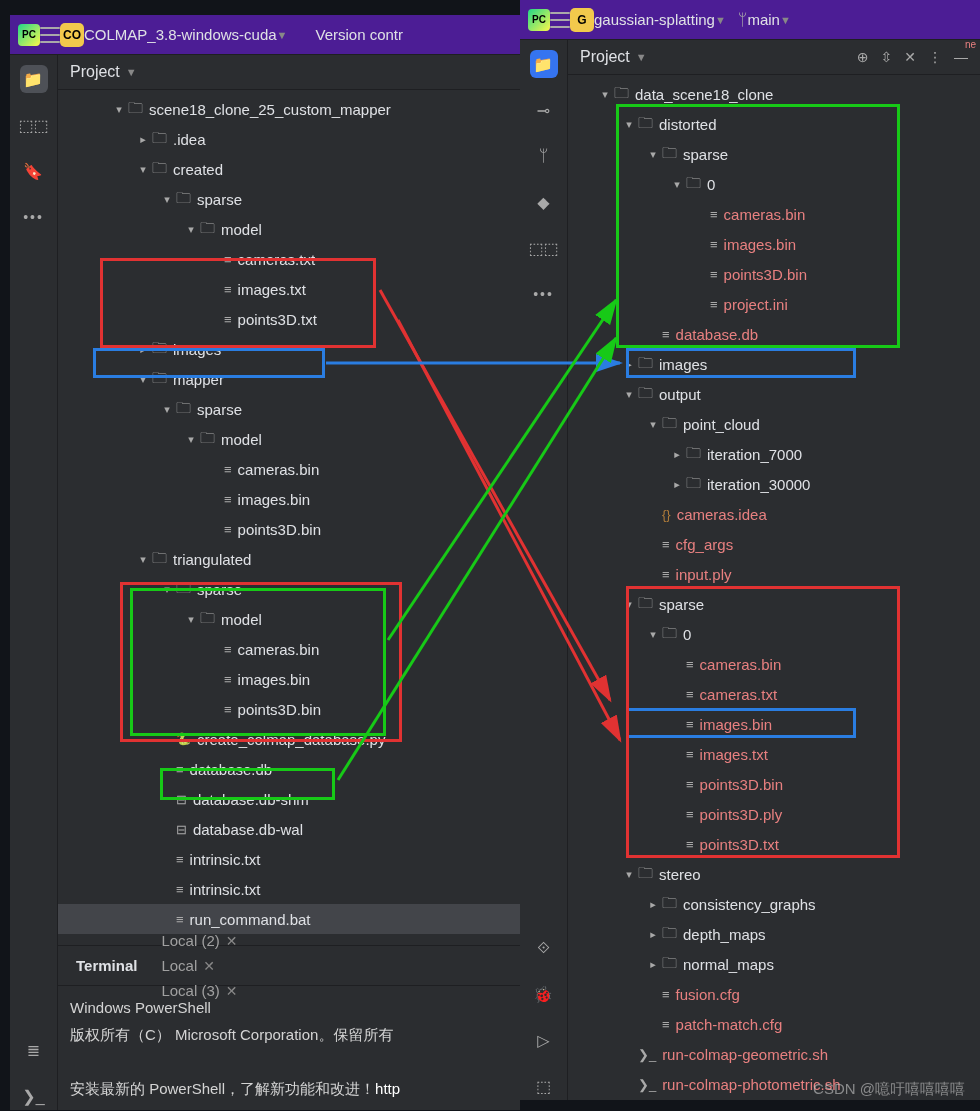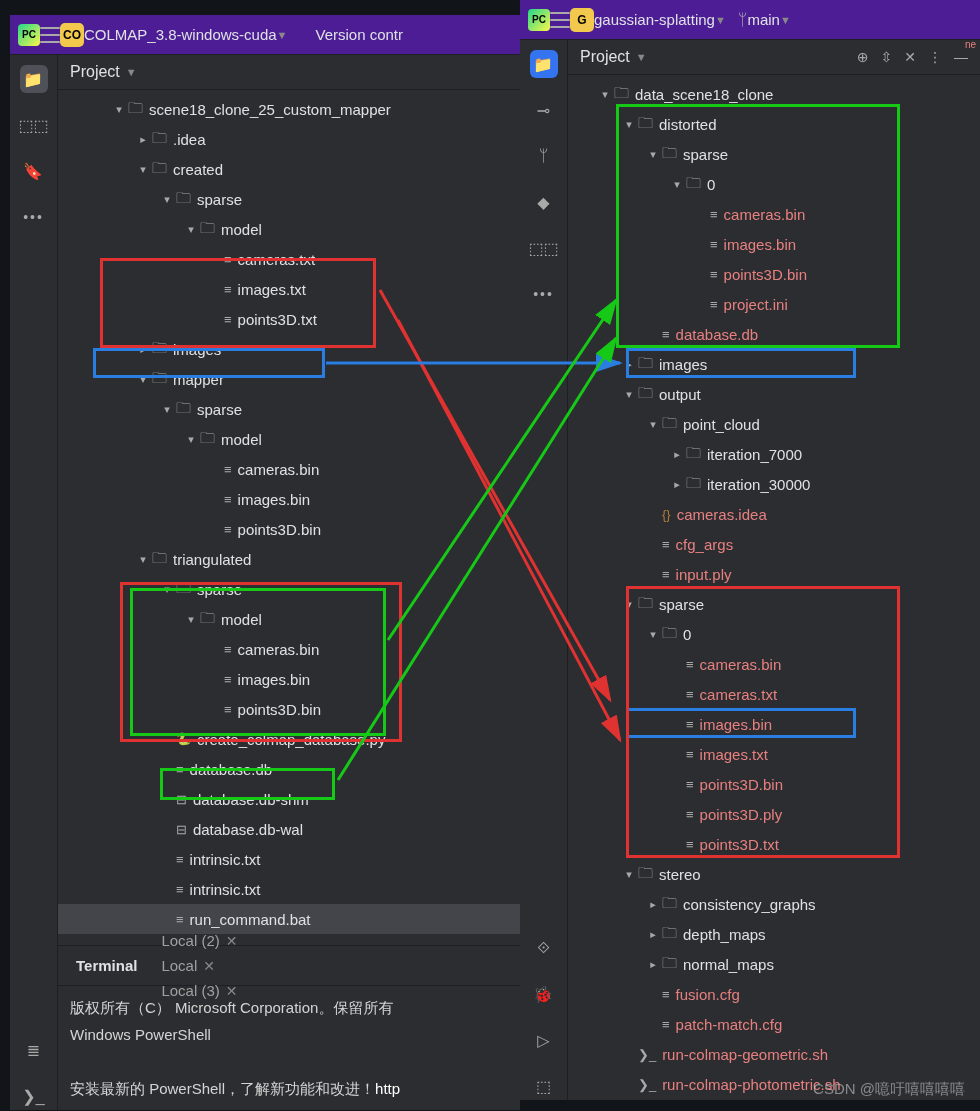--- a/index.html
+++ b/index.html
@@ -361,22 +361,22 @@
                 <span>Local</span> 
                 <span class="tab-x">✕</span>
               </span>
               <span class="term-tab">
                 <span>Local (3)</span> 
                 <span class="tab-x">✕</span>
               </span>
             </span>
         </div>
         <div class="terminal-body" id="terminal-body">
+            <div>Windows PowerShell</div>
             <div>版权所有（C） Microsoft Corporation。保留所有</div>
-            <div>Windows PowerShell</div>
             <div>&nbsp;</div>
             <div>安装最新的 PowerShell，了解新功能和改进！<span class="hlink">http</span></div>
           </div>
       </div>
     </div>
   </div>
 </div>
 
 <div class="window right-window">
   <div class="titlebar">

